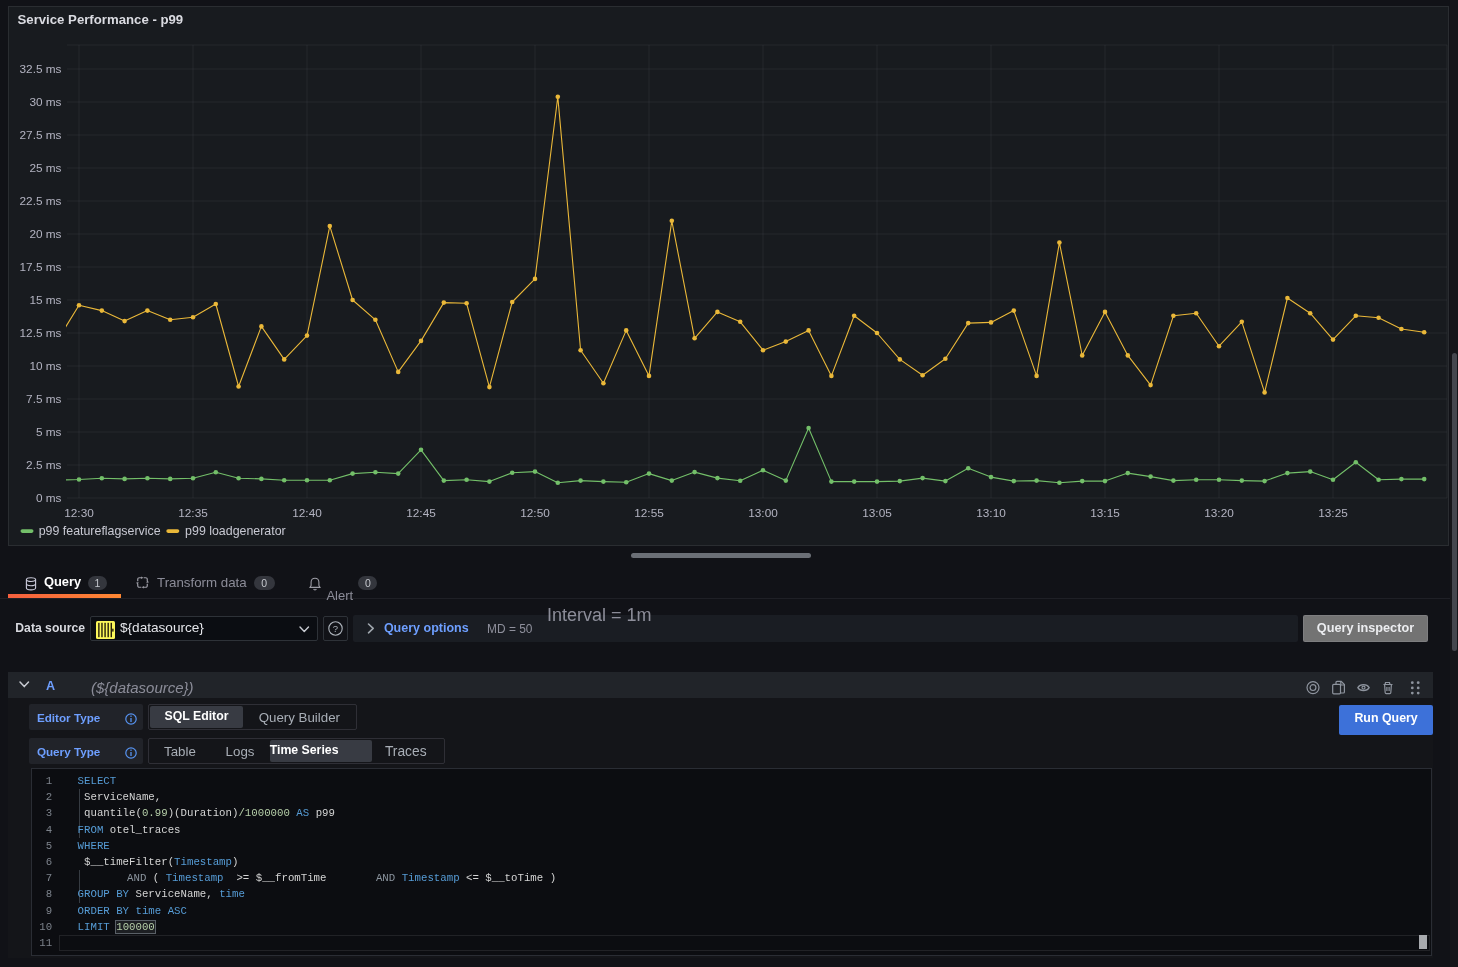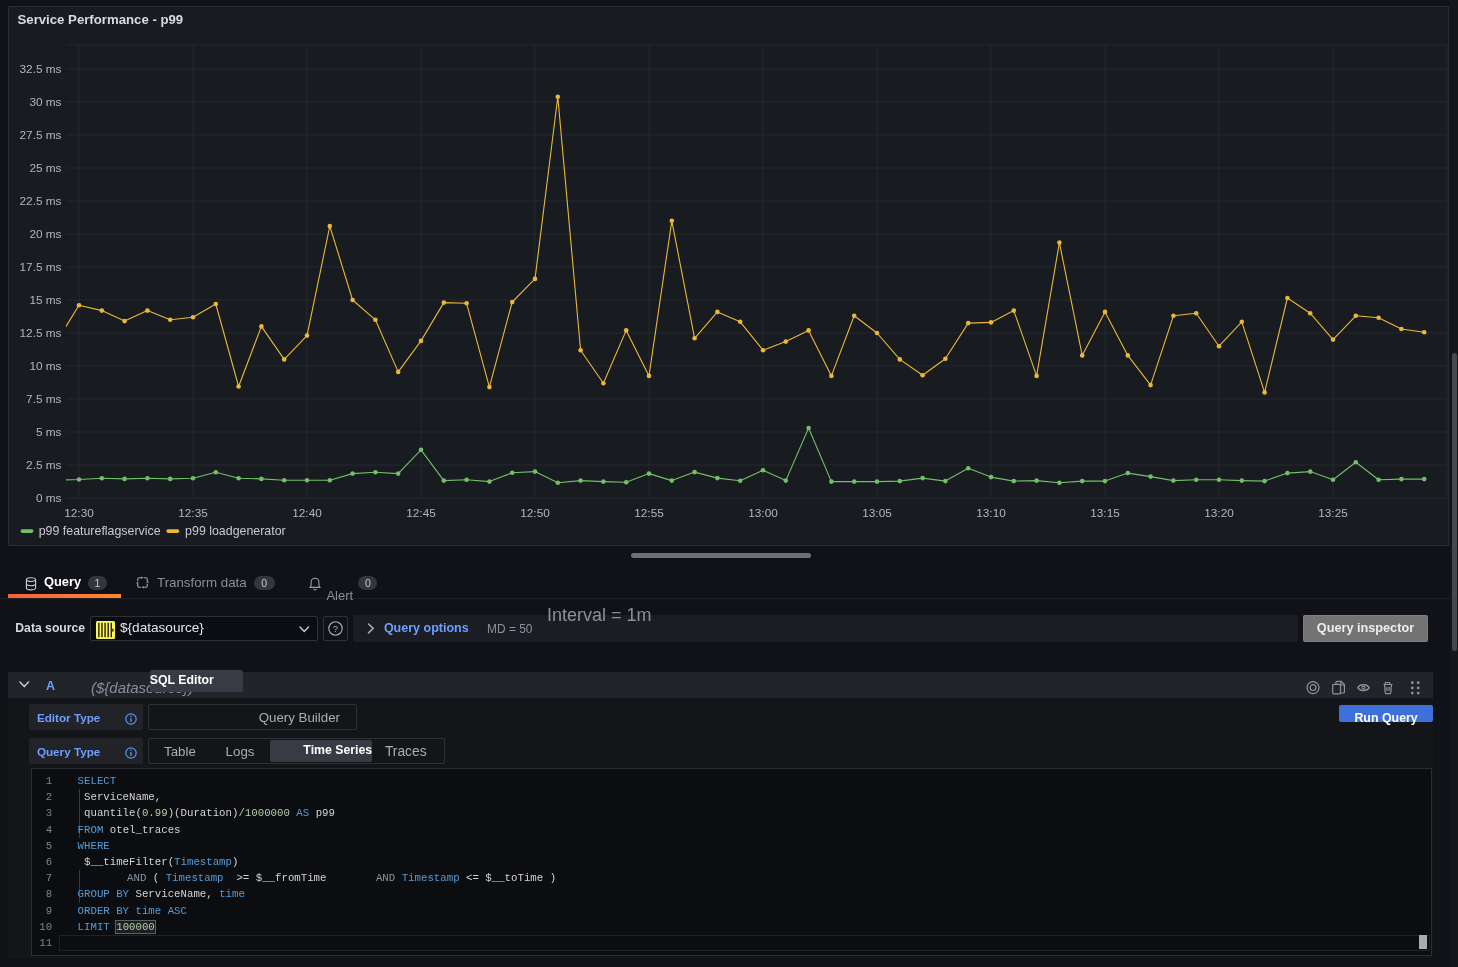--- a/index.html
+++ b/index.html
@@ -309,37 +309,37 @@
   </svg>
 
 <div class="abs" style="left:29.3px;top:704px;width:114.2px;height:25.5px;background:#212329;border-radius:2px"></div>
 <div class="abs" style="left:36.9px;top:711px;color:#6e9fff;font-size:11.7px;font-weight:bold">Editor Type</div>
 <svg width="12" height="12" viewBox="0 0 12 12" style="position:absolute;left:125px;top:713px">
     <circle cx="6" cy="6" r="5.2" fill="none" stroke="#5794f2" stroke-width="1.2"></circle>
     <rect x="5.35" y="5" width="1.3" height="4" fill="#5794f2"></rect>
     <rect x="5.35" y="2.6" width="1.3" height="1.3" fill="#5794f2"></rect>
   </svg>
 <div class="abs" style="left:147.5px;top:704px;width:209.8px;height:25.5px;border:1px solid rgba(204,204,220,0.15);border-radius:2px"></div>
-<div class="abs" style="left:149.8px;top:670px;width:93.4px;height:21.5px;background:#383b43;border-radius:2px;color:#fff;font-size:12.3px;font-weight:bold;text-align:left;line-height:21.5px">SQL Editor</div>
+<div class="abs" style="left:149.8px;top:706px;width:93.4px;height:21.5px;background:#383b43;border-radius:2px;color:#fff;font-size:12.3px;font-weight:bold;text-align:center;line-height:21.5px">SQL Editor</div>
 <div class="abs" style="left:258.7px;top:709.8px;color:#a8aeb6;font-size:13.3px">Query Builder</div>
 
 <div class="abs" style="left:29.3px;top:738px;width:114.2px;height:25.5px;background:#212329;border-radius:2px"></div>
 <div class="abs" style="left:36.9px;top:745px;color:#6e9fff;font-size:11.7px;font-weight:bold">Query Type</div>
 <svg width="12" height="12" viewBox="0 0 12 12" style="position:absolute;left:125px;top:747px">
     <circle cx="6" cy="6" r="5.2" fill="none" stroke="#5794f2" stroke-width="1.2"></circle>
     <rect x="5.35" y="5" width="1.3" height="4" fill="#5794f2"></rect>
     <rect x="5.35" y="2.6" width="1.3" height="1.3" fill="#5794f2"></rect>
   </svg>
 <div class="abs" style="left:147.5px;top:738px;width:297.6px;height:25.5px;border:1px solid rgba(204,204,220,0.15);border-radius:2px"></div>
 <div class="abs" style="left:164px;top:743.8px;color:#a8aeb6;font-size:13.3px">Table</div>
 <div class="abs" style="left:225.6px;top:743.8px;color:#a8aeb6;font-size:13.3px">Logs</div>
-<div class="abs" style="left:269.7px;top:740px;width:102.5px;height:21.5px;background:#383b43;border-radius:2px;color:#fff;font-size:12.3px;font-weight:bold;text-align:right;line-height:21.5px">Time Series</div>
+<div class="abs" style="left:269.7px;top:740px;width:102.5px;height:21.5px;background:#383b43;border-radius:2px;color:#fff;font-size:12.3px;font-weight:bold;text-align:left;line-height:21.5px">Time Series</div>
 <div class="abs" style="left:384.9px;top:743.6px;color:#a8aeb6;font-size:13.8px">Traces</div>
 
-<div class="abs" style="left:1339.2px;top:705px;width:93.8px;height:17px;background:#3d71d9;border-radius:2px;color:#fff;font-size:12.4px;font-weight:bold;text-align:center;line-height:27.3px">Run Query</div>
+<div class="abs" style="left:1339.2px;top:705px;width:93.8px;height:30px;background:#3d71d9;border-radius:2px;color:#fff;font-size:12.4px;font-weight:bold;text-align:center;line-height:27.3px">Run Query</div>
 
 <div class="abs" style="left:30.5px;top:767.5px;width:1401.5px;height:188.5px;background:#0c0d11;border:1px solid #2a2d34"></div>
 <div class="abs" style="left:59px;top:935px;width:1371px;height:16.2px;border:1px solid rgba(255,255,255,0.09)"></div>
 <div class="abs" style="left:79px;top:789.2px;width:1px;height:48.6px;background:#363b42"></div>
 <div class="abs" style="left:79px;top:870.2px;width:1px;height:32.4px;background:#363b42"></div>
 <div class="abs" style="left:0;top:773px;width:52.2px;text-align:right;color:#7d838c;font-family:'Liberation Mono',monospace;font-size:10.73px">
     <div class="cl">1</div>
     <div class="cl">2</div>
     <div class="cl">3</div>
     <div class="cl">4</div>

